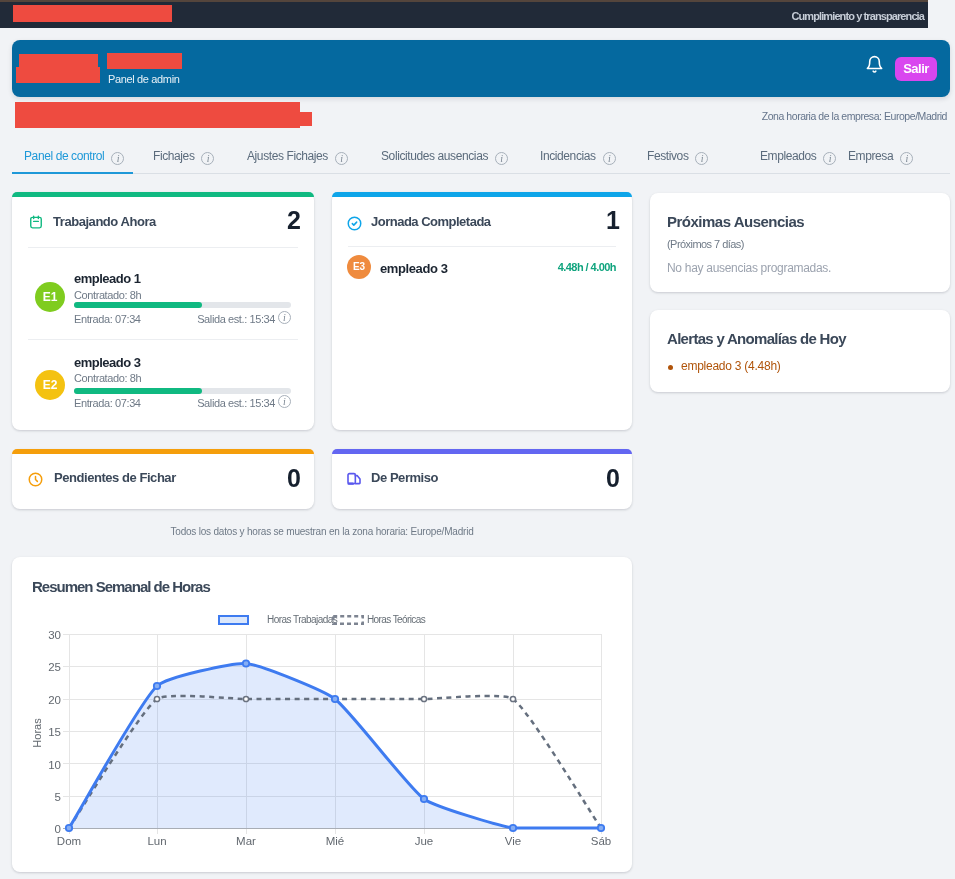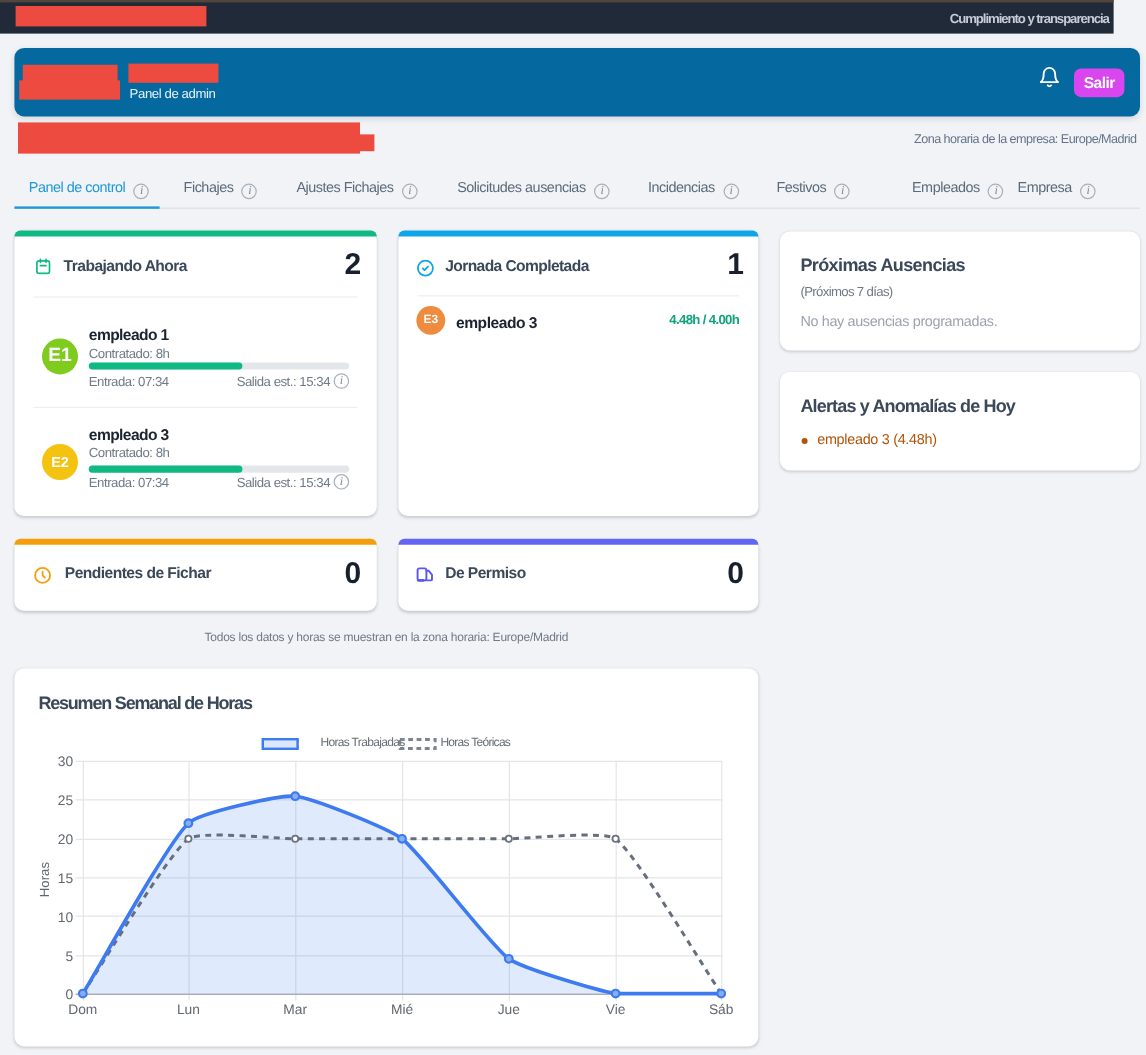--- a/index.html
+++ b/index.html
@@ -79,21 +79,21 @@
 <div class="card" style="left:12px; top:192px; width:302px; height:238px;">
   <div class="tband" style="background:#10b981;"></div>
   <svg style="position:absolute; left:17px; top:23px;" width="14" height="14" viewBox="0 0 24 24" fill="none" stroke="#10b981" stroke-width="2.4" stroke-linecap="round" stroke-linejoin="round">
       <rect x="3" y="4" width="18" height="18" rx="3"></rect>
       <path d="M8 2v4M16 2v4M8 11h8"></path>
     </svg>
   <div class="chead" style="left:41px; top:22px;">Trabajando Ahora</div>
   <div class="cnum" style="right:13px; top:16px;">2</div>
   <div class="divider" style="top:55px;"></div>
 
-  <div class="avatar" style="left:23px; top:90px; width:30px; height:30px; background:#7fcc1f; font-size:16px; line-height:30px;">E1</div>
+  <div class="avatar" style="left:23px; top:90px; width:30px; height:30px; background:#7fcc1f; font-size:12px; line-height:30px;">E1</div>
   <div class="name" style="left:62px; top:79px;">empleado 1</div>
   <div class="gray12" style="left:62px; top:97px;">Contratado: 8h</div>
   <div style="position:absolute; left:62px; top:110px; width:217px; height:6px; background:#e3e6ea; border-radius:3px;">
       <div style="width:59%; height:6px; background:#10b981; border-radius:3px;"></div>
     </div>
   <div class="gray12" style="left:62px; top:121px;">Entrada: 07:34</div>
   <div class="gray12" style="right:39px; top:121px;">Salida est.: 15:34</div>
   <span class="ic" style="position:absolute; right:23px; top:119px; margin:0;">i</span>
   <div class="divider" style="top:147px;"></div>
 

